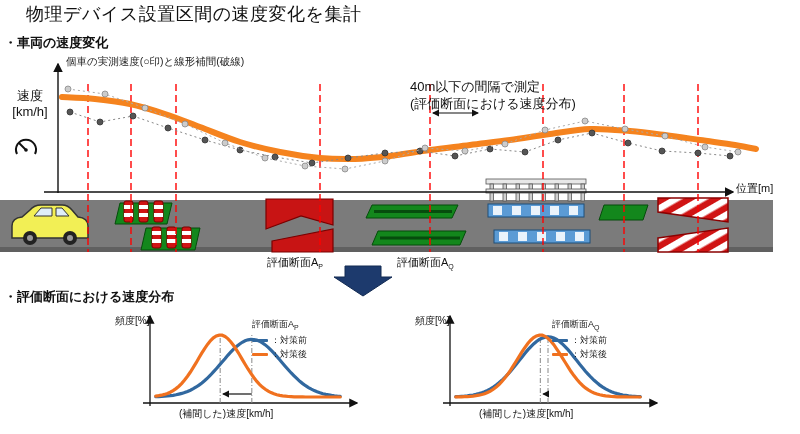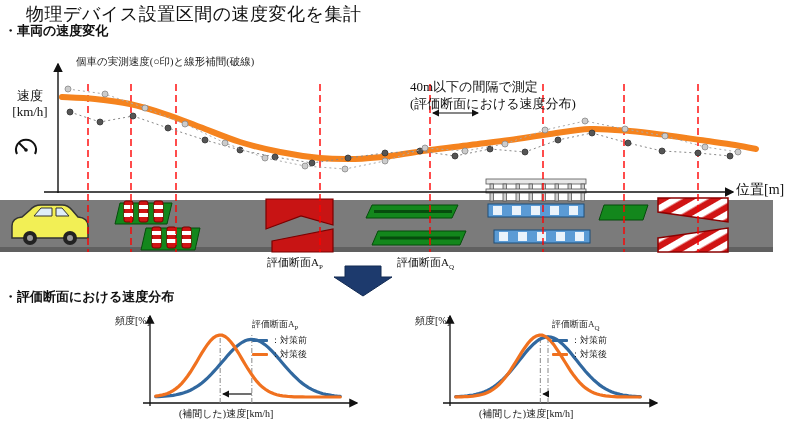--- a/index.html
+++ b/index.html
@@ -1,23 +1,23 @@
 <!DOCTYPE html>
 <html><head>
 <meta charset="utf-8">
 <style>
   html,body{margin:0;padding:0;background:#fff;}
   .stage{position:relative;width:800px;height:434px;overflow:hidden;
-         font-family:Liberation Serif, serif;color:#111;}
+         font-family:Liberation Sans, sans-serif;color:#111;}
   #gfx{position:absolute;left:0;top:0;}
   .t{position:absolute;white-space:nowrap;color:#111;}
   .title{font-size:18px;letter-spacing:.5px;}
   .h{font-size:13px;font-weight:bold;}
   .note{font-size:10.5px;color:#222;}
-  .axis{font-size:14px;text-align:right;}
+  .axis{font-size:11px;text-align:right;}
   .ylab{width:52px;text-align:center;line-height:1.25;font-size:13px;}
   .ann{width:178px;text-align:left;line-height:1.3;font-size:13px;white-space:normal;}
   .seclab{font-size:11px;}
   .dlab{font-size:10px;margin-left:16px;}
   .legend{position:absolute;font-size:9px;line-height:1.55;color:#222;}
   .legend .sw{display:inline-block;width:16px;height:3px;margin-right:3px;vertical-align:middle;border-radius:1px;}
   sub{font-size:7px;}
 </style>
 </head>
 <body>
@@ -199,22 +199,22 @@
         <line x1="251.84" y1="394" x2="223.16" y2="394" stroke="#111" stroke-width="1.2" marker-end="url(#arrS)"></line>
         <line x1="548" y1="403" x2="548" y2="333" stroke="#888" stroke-width="1" stroke-dasharray="5 2 1 2"></line>
         <line x1="540.32" y1="403" x2="540.32" y2="333" stroke="#888" stroke-width="1" stroke-dasharray="5 2 1 2"></line>
         <path d="M455.8 396.6 L458.7 396.5 L461.6 396.3 L464.5 396.1 L467.4 395.8 L470.2 395.4 L473.1 395.0 L476.0 394.4 L478.9 393.6 L481.8 392.7 L484.6 391.7 L487.5 390.4 L490.4 388.9 L493.3 387.1 L496.2 385.1 L499.0 382.8 L501.9 380.3 L504.8 377.5 L507.7 374.4 L510.6 371.2 L513.4 367.7 L516.3 364.2 L519.2 360.5 L522.1 356.9 L525.0 353.3 L527.8 349.9 L530.7 346.8 L533.6 343.9 L536.5 341.5 L539.4 339.5 L542.2 338.1 L545.1 337.2 L548.0 336.9 L550.9 337.2 L553.8 338.1 L556.6 339.5 L559.5 341.5 L562.4 343.9 L565.3 346.8 L568.2 349.9 L571.0 353.3 L573.9 356.9 L576.8 360.5 L579.7 364.2 L582.6 367.7 L585.4 371.2 L588.3 374.4 L591.2 377.5 L594.1 380.3 L597.0 382.8 L599.8 385.1 L602.7 387.1 L605.6 388.9 L608.5 390.4 L611.4 391.7 L614.2 392.7 L617.1 393.6 L620.0 394.4 L622.9 395.0 L625.8 395.4 L628.6 395.8 L631.5 396.1 L634.4 396.3 L637.3 396.5 L640.2 396.6" fill="none" stroke="#31689f" stroke-width="3.2" stroke-linecap="round"></path>
         <path d="M455.8 396.9 L458.7 396.9 L461.6 396.8 L464.5 396.7 L467.4 396.6 L470.2 396.4 L473.1 396.1 L476.0 395.7 L478.9 395.2 L481.8 394.5 L484.6 393.7 L487.5 392.5 L490.4 391.1 L493.3 389.3 L496.2 387.1 L499.0 384.5 L501.9 381.5 L504.8 378.1 L507.7 374.3 L510.6 370.1 L513.4 365.6 L516.3 361.0 L519.2 356.3 L522.1 351.7 L525.0 347.4 L527.8 343.5 L530.7 340.2 L533.6 337.6 L536.5 335.9 L539.4 335.1 L542.2 335.2 L545.1 336.3 L548.0 338.4 L550.9 341.2 L553.8 344.7 L556.6 348.8 L559.5 353.2 L562.4 357.8 L565.3 362.5 L568.2 367.1 L571.0 371.5 L573.9 375.6 L576.8 379.3 L579.7 382.6 L582.6 385.5 L585.4 387.9 L588.3 389.9 L591.2 391.6 L594.1 392.9 L597.0 394.0 L599.8 394.8 L602.7 395.4 L605.6 395.9 L608.5 396.2 L611.4 396.5 L614.2 396.6 L617.1 396.8 L620.0 396.8 L622.9 396.9 L625.8 396.9 L628.6 397.0 L631.5 397.0 L634.4 397.0 L637.3 397.0 L640.2 397.0" fill="none" stroke="#f0711f" stroke-width="3.2" stroke-linecap="round"></path>
         <line x1="548" y1="394" x2="543.32" y2="394" stroke="#111" stroke-width="1.2" marker-end="url(#arrS)"></line>
       </g>
 </svg>
 
 <div class="t title" style="left:26px;top:2px">物理デバイス設置区間の速度変化を集計</div>
-<div class="t h" style="left:4px;top:22px">・車両の速度変化</div>
-<div class="t note" style="left:76px;top:55px">個車の実測速度(○印)と線形補間(破線)</div>
+<div class="t h" style="left:4px;top:34px">・車両の速度変化</div>
+<div class="t note" style="left:66px;top:55px">個車の実測速度(○印)と線形補間(破線)</div>
 
 <div class="t ylab" style="left:4px;top:88px">
   <div>速度</div>
   <div>[km/h]</div>
 </div>
 <div class="t axis" style="left:736px;top:181px">位置[m]</div>
 
 <div class="t ann" style="left:410px;top:79px">
   <div>40m以下の間隔で測定</div>
   <div>(評価断面における速度分布)</div>

